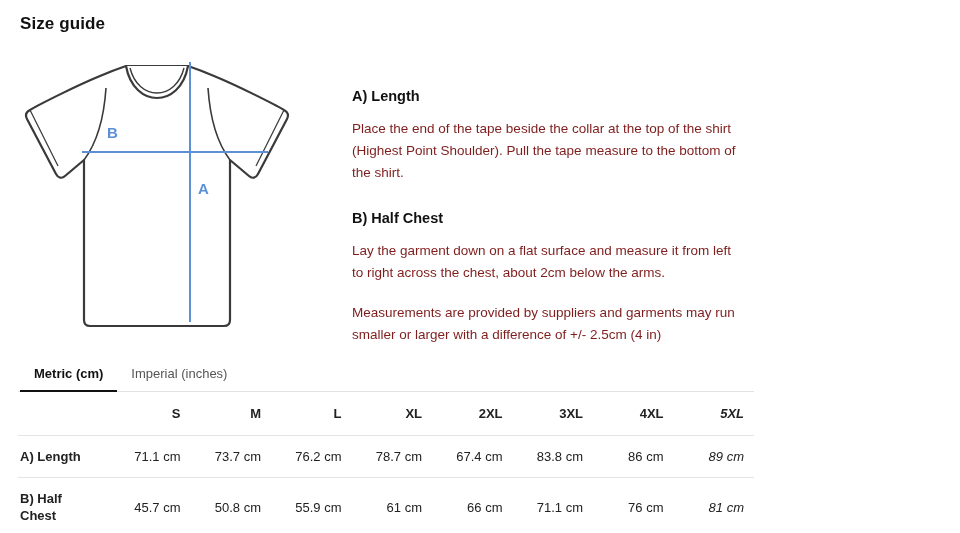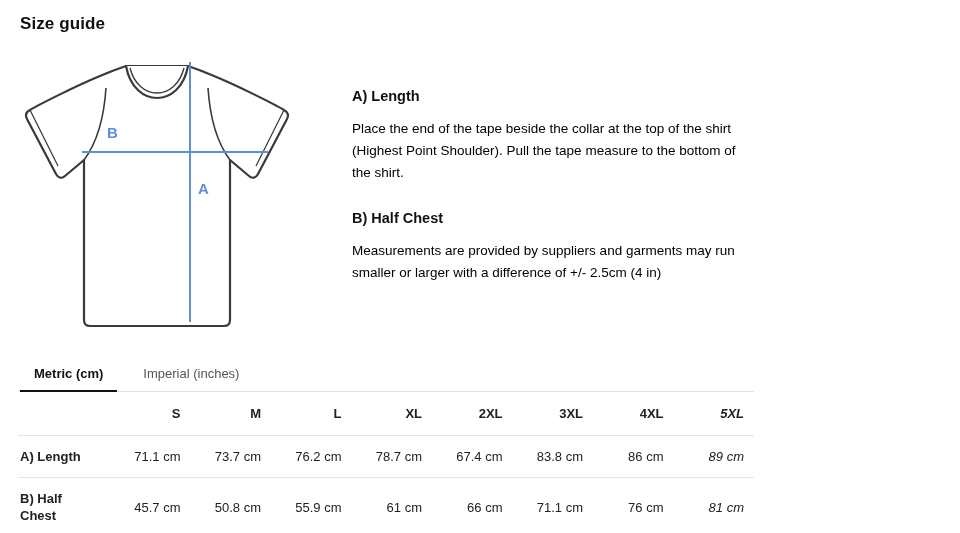--- a/index.html
+++ b/index.html
@@ -45,31 +45,30 @@
     font-size: 14.5px;
     font-weight: bold;
     margin: 0 0 14px 0;
     color: #111;
   }
   .text-col h3.second { margin-top: 26px; }
   .text-col p {
     font-size: 13.5px;
     line-height: 22px;
     margin: 0 0 18px 0;
-    color: #000000;
+    color: #7f1d1d;
     max-width: 600px;
   }
   
   .tabs {
     display: flex;
     align-items: flex-end;
     margin-top: 20px;
     border-bottom: 1px solid #e2e2e2;
     padding-left: 2px;
-    gap: 12px;
   }
   .tab {
     font-size: 13px;
     padding: 6px 14px 9px 14px;
     color: #555;
     cursor: pointer;
     border-bottom: 2px solid transparent;
     margin-bottom: -1px;
   }
   .tab.active {
@@ -138,20 +137,21 @@
         <line x1="64" y1="104" x2="250" y2="104" stroke="#5b8fd6" stroke-width="2"></line>
         <text x="89" y="90" font-family="Liberation Sans, sans-serif" font-size="15" font-weight="bold" fill="#5b8fd6">B</text>
         <text x="180" y="146" font-family="Liberation Sans, sans-serif" font-size="15" font-weight="bold" fill="#5b8fd6">A</text>
       </svg>
     </div>
 
     <div class="text-col">
       <h3>A) Length</h3>
       <p>Place the end of the tape beside the collar at the top of the shirt (Highest Point Shoulder). Pull the tape measure to the bottom of the shirt.</p>
       <h3 class="second">B) Half Chest</h3>
+      <p>Lay the garment down on a flat surface and measure it from left to right across the chest, about 2cm below the arms.</p>
       <p>Measurements are provided by suppliers and garments may run smaller or larger with a difference of +/- 2.5cm (4 in)</p>
     </div>
 
   </div>
 
   <div class="tabs">
     <div class="tab active">Metric (cm)</div>
     <div class="tab">Imperial (inches)</div>
   </div>
 

